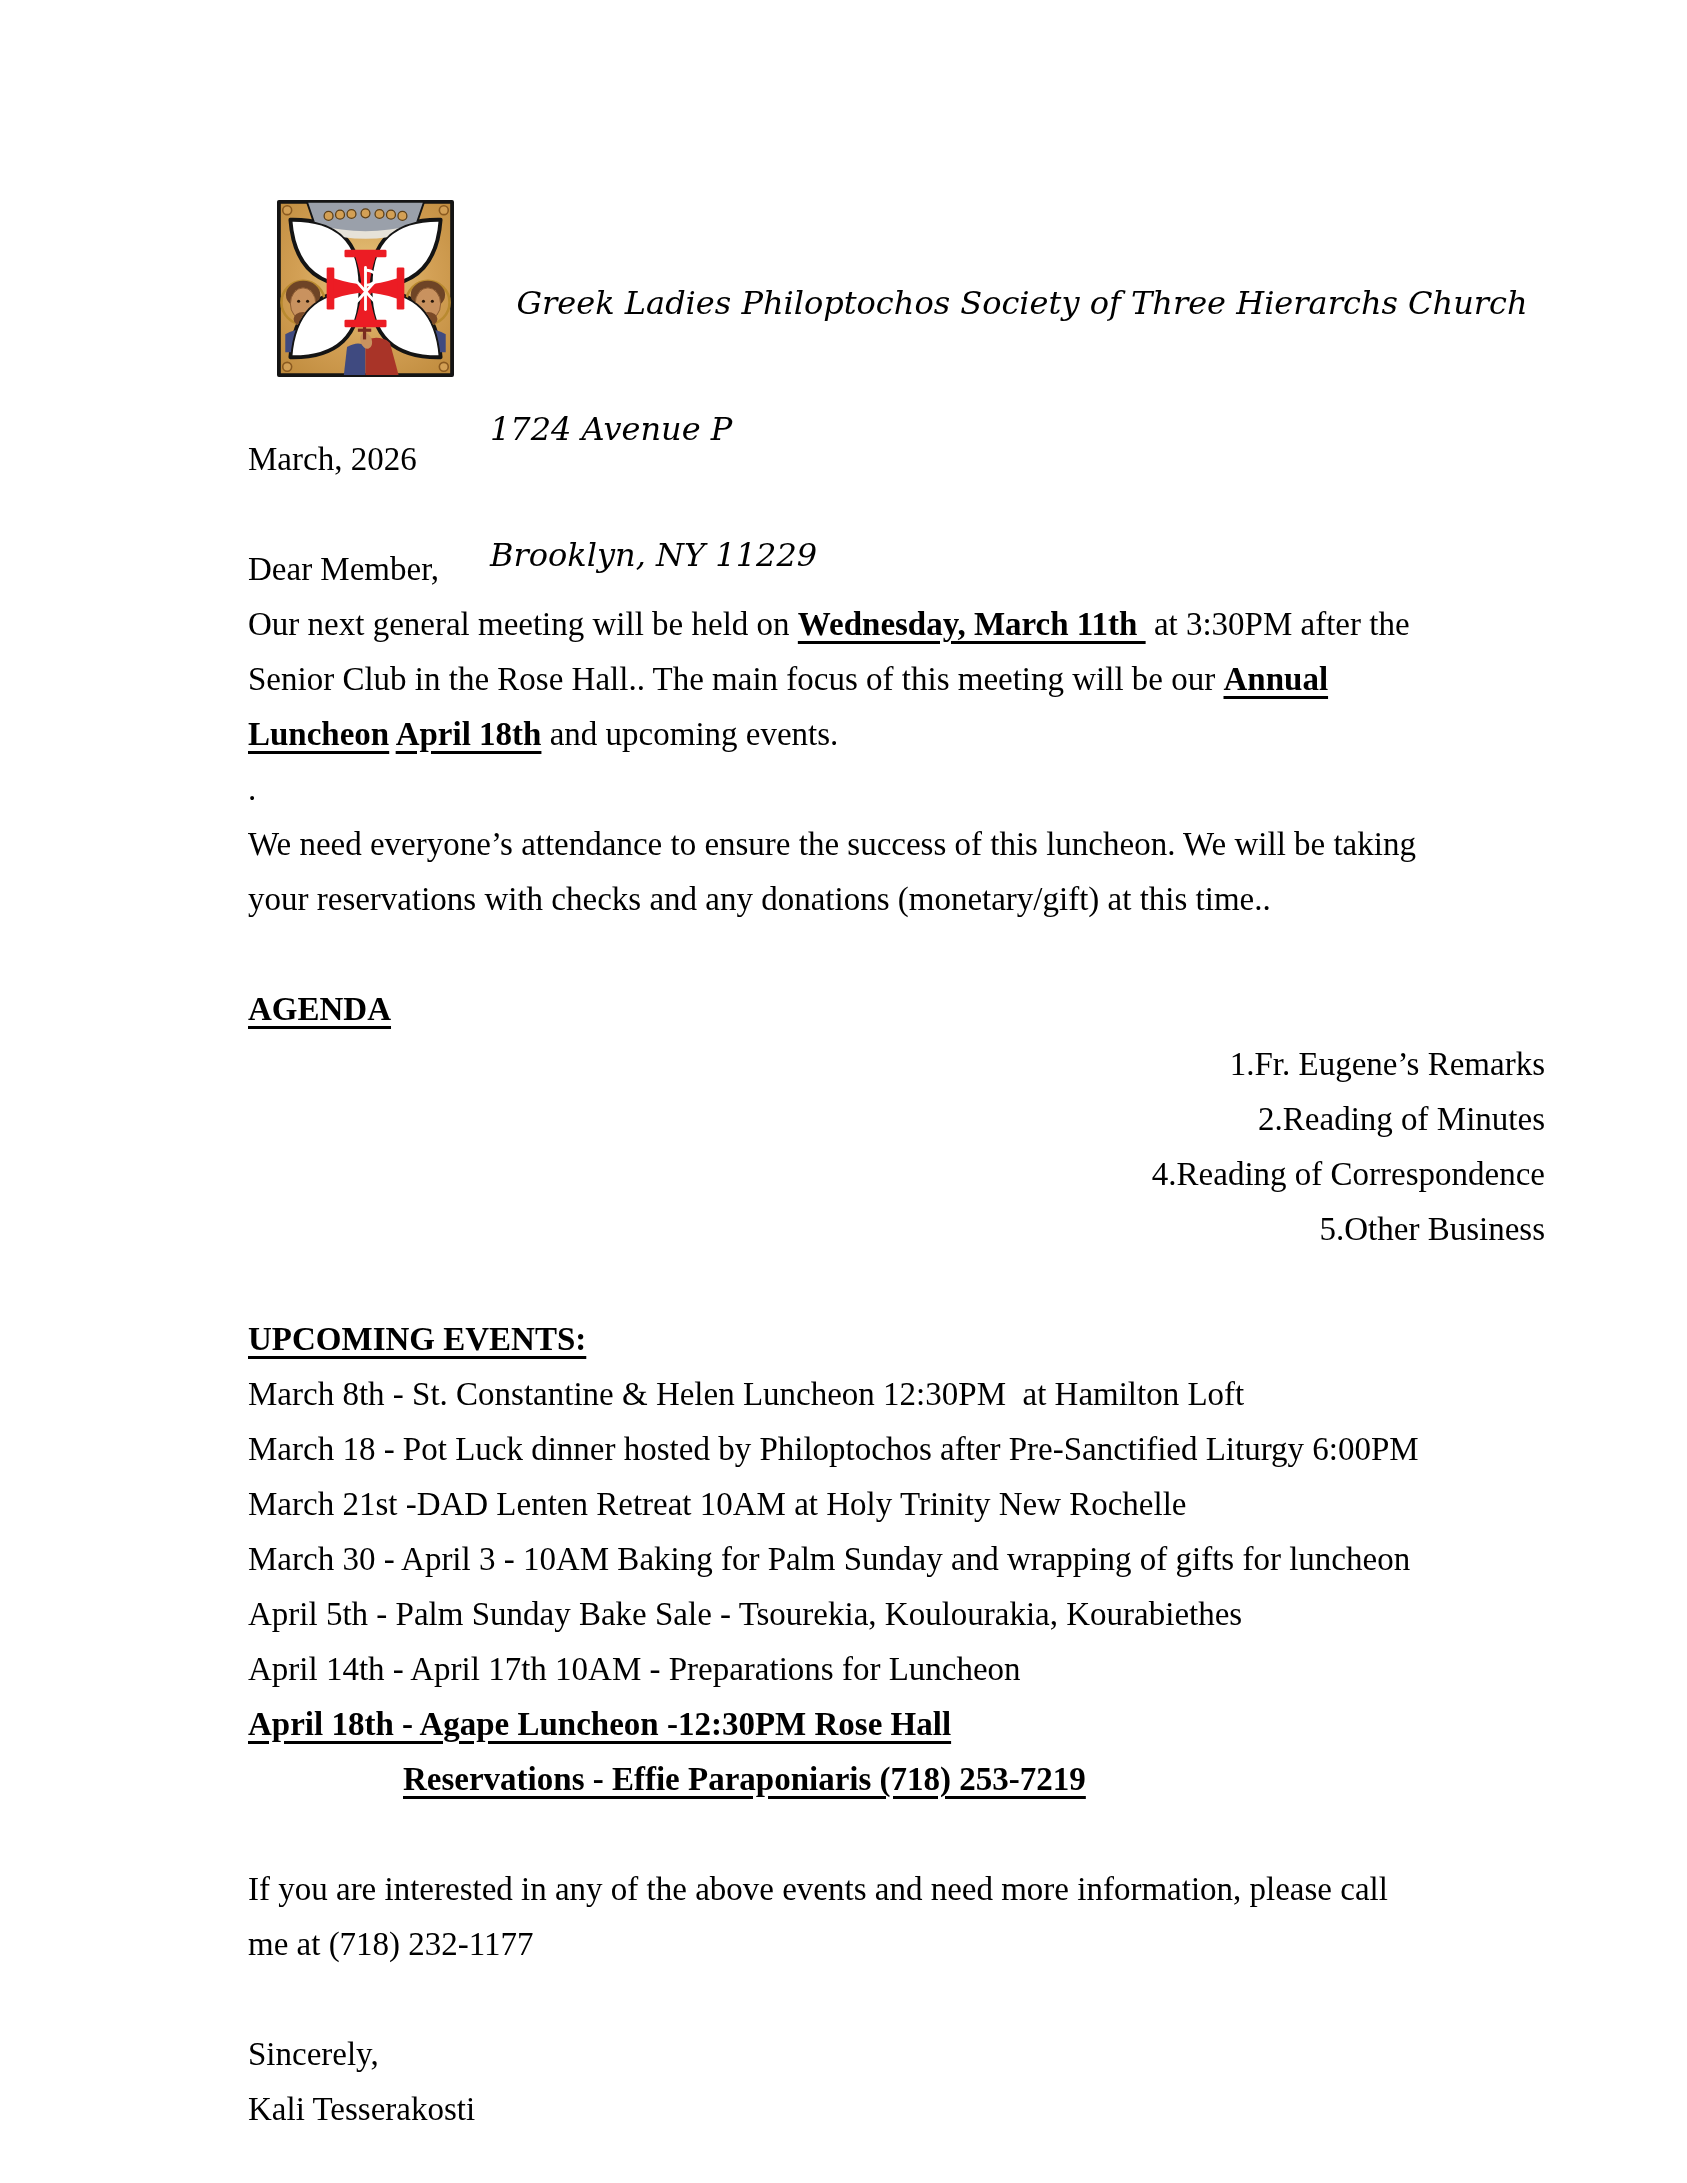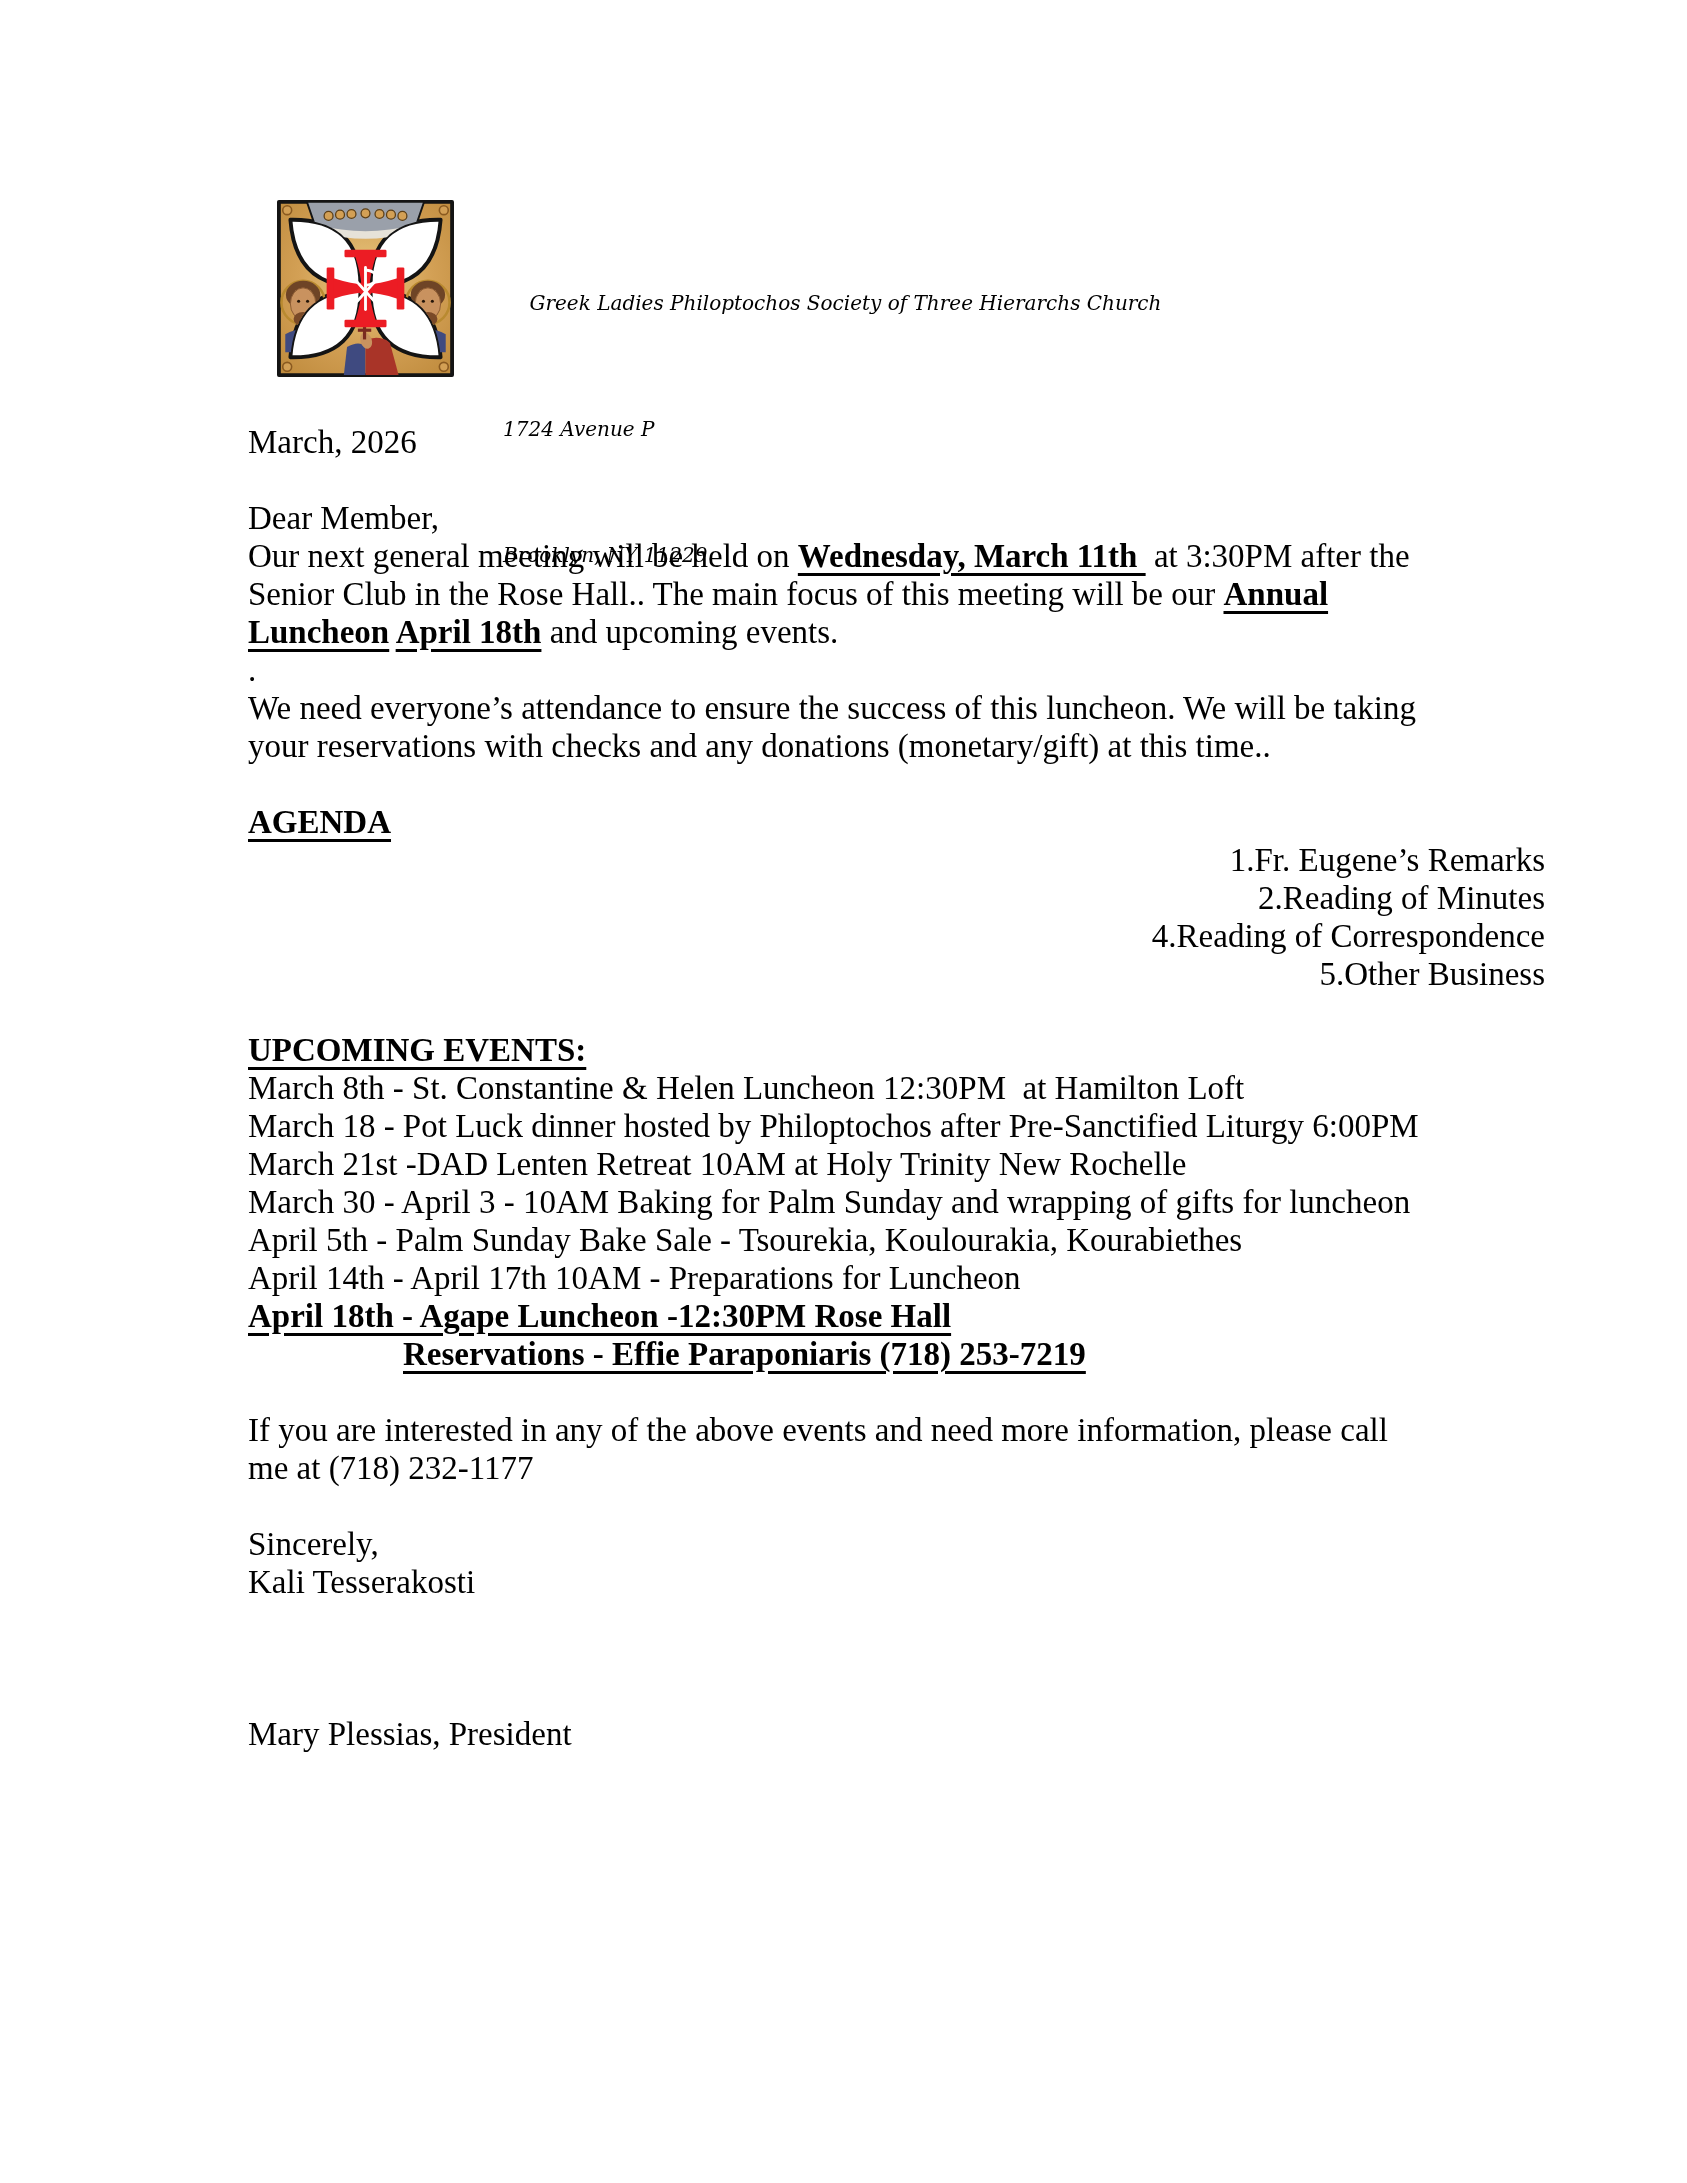--- a/index.html
+++ b/index.html
@@ -15,41 +15,42 @@
   
   .logo {
     position: absolute;
     left: 270px;
     top: 193px;
     width: 191px;
     height: 191px;
   }
   .header-text {
     position: absolute;
-    left: 503px;
+    left: 490px;
     top: 198px;
     font-family: "DejaVu Serif", serif;
     font-style: italic;
-    font-size: 20px;
+    font-size: 32px;
     line-height: 42px;
     white-space: pre;
   }
   .header-text .org-line { padding-left: 26.5px; }
   
   .body-block {
     position: absolute;
     left: 248px;
     top: 423px;
     width: 1297px;
     font-size: 33px;
   }
   .line {
     height: 38px;
     line-height: 38px;
     white-space: pre;
+    margin-top: 17px;
   }
   .b  { font-weight: bold; }
   .bu {
     font-weight: bold;
     text-decoration: underline;
     text-decoration-thickness: 3.3px;
     text-underline-offset: 6px;
   }
   .agenda-line { padding-left: 103px; text-align: right; }
   .agenda-num { display: inline-block; min-width: 44px; }

